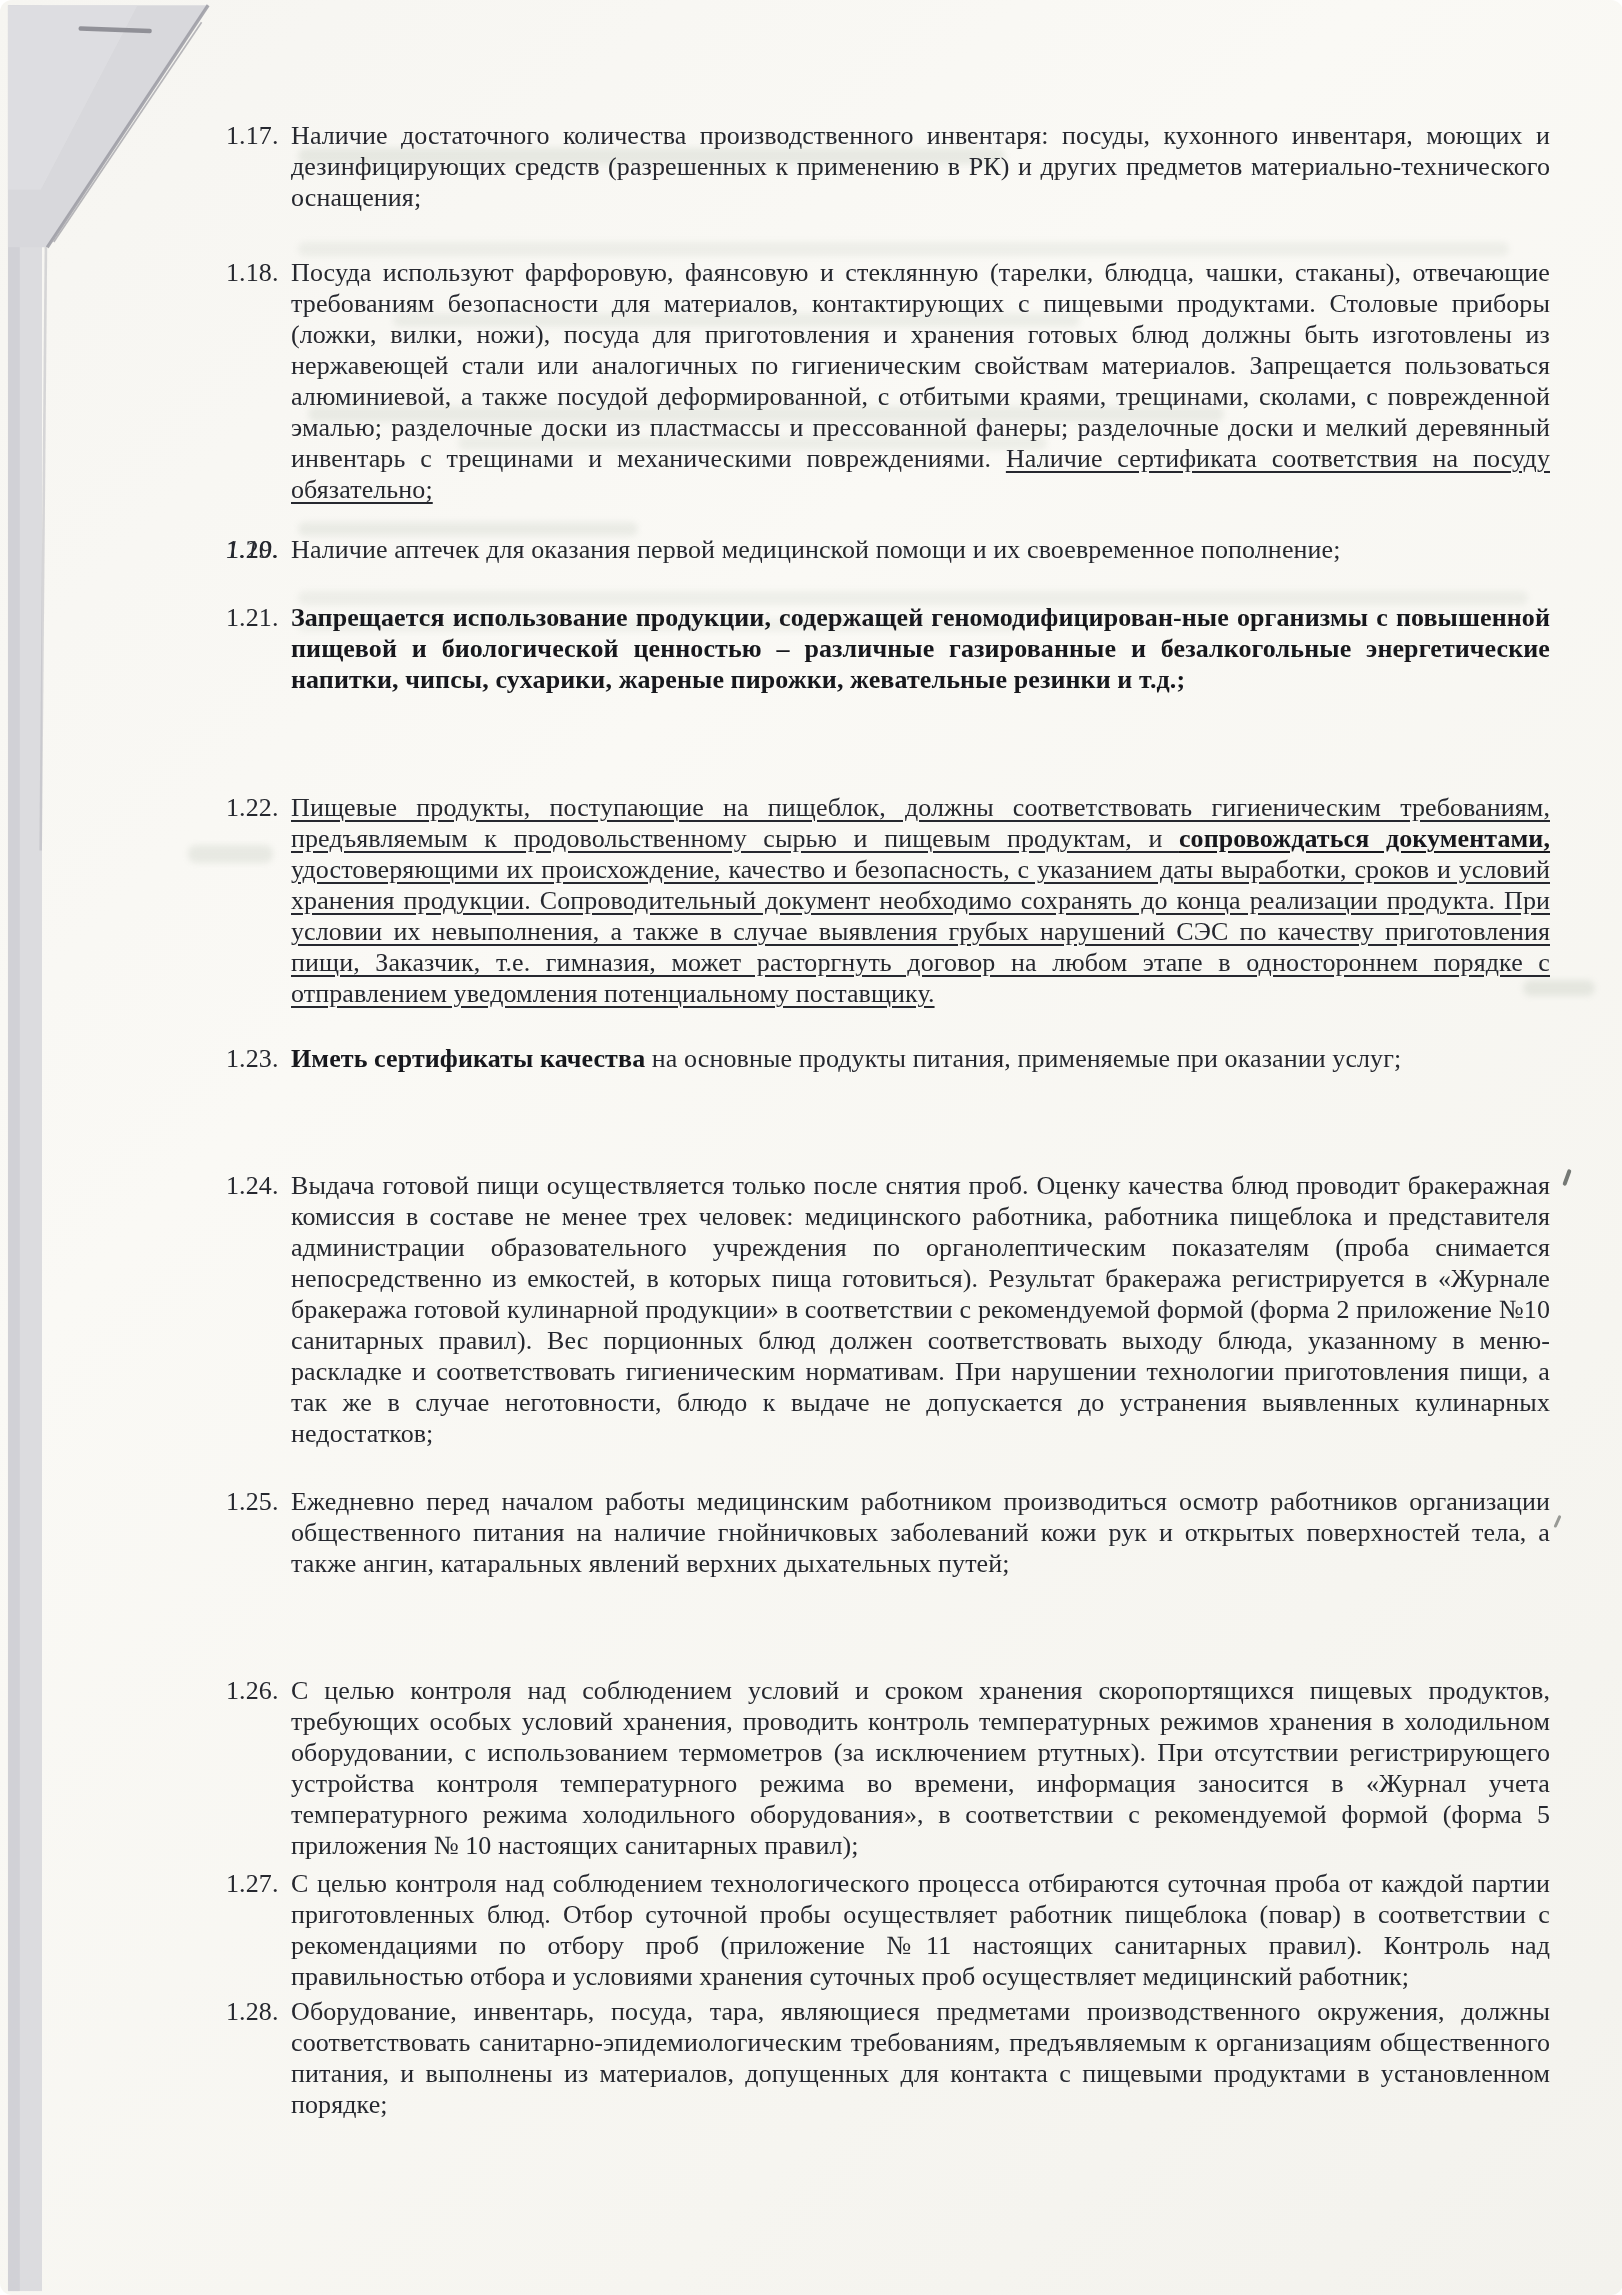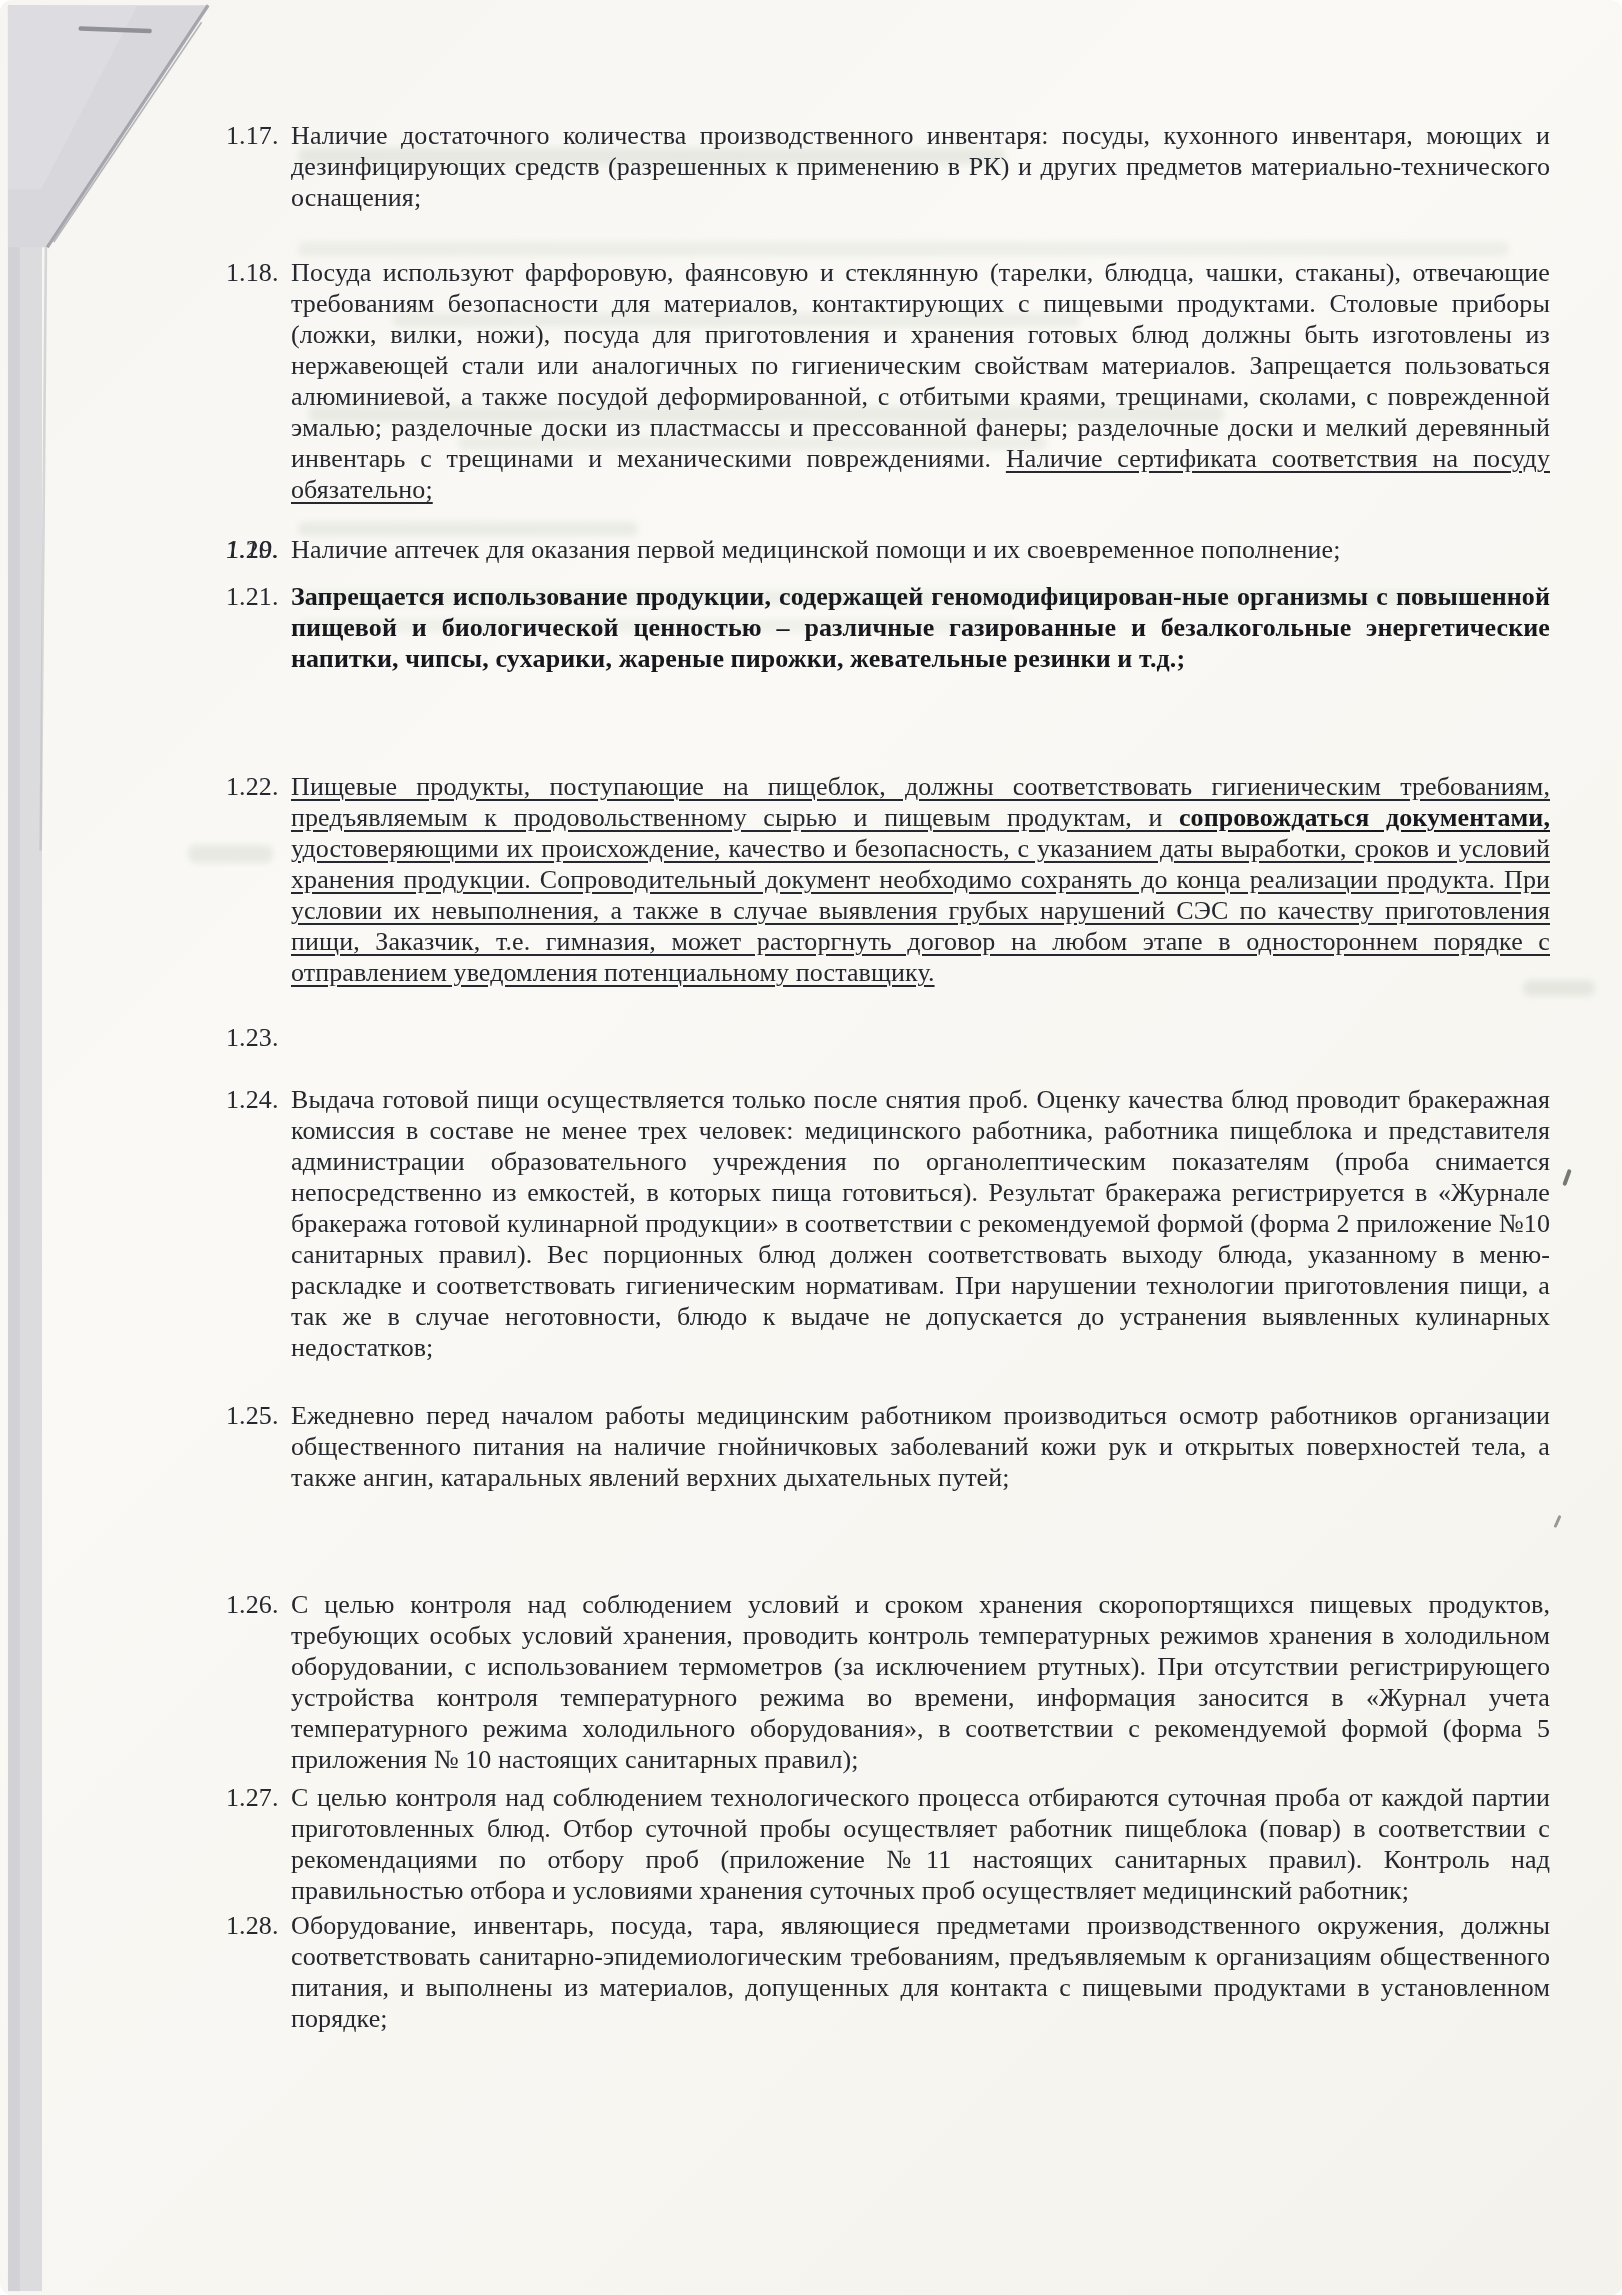--- a/index.html
+++ b/index.html
@@ -69,23 +69,23 @@
   <div class="bleed b7"></div>
   <div class="bleed b8"></div>
   <div class="bleed b9"></div>
   <div class="bleed b10"></div>
 
   <div class="content" id="clauses">
       <div class="clause" style="margin-top: 120px;"><span class="num">1.17.</span><span class="body"><span>Наличие достаточного количества производственного инвентаря: посуды, кухонного инвентаря, моющих и дезинфицирующих средств (разрешенных к применению в РК) и других предметов материально-технического оснащения;</span></span></div>
       <div class="clause" style="margin-top: 44px;"><span class="num">1.18.</span><span class="body"><span>Посуда используют фарфоровую, фаянсовую и стеклянную (тарелки, блюдца, чашки, стаканы), отвечающие требованиям безопасности для материалов, контактирующих с пищевыми продуктами. Столовые приборы (ложки, вилки, ножи), посуда для приготовления и хранения готовых блюд должны быть изготовлены из нержавеющей стали или аналогичных по гигиеническим свойствам материалов. Запрещается пользоваться алюминиевой, а также посудой деформированной, с отбитыми краями, трещинами, сколами, с поврежденной эмалью; разделочные доски из пластмассы и прессованной фанеры; разделочные доски и мелкий деревянный инвентарь с трещинами и механическими повреждениями. </span><span class="su">Наличие сертификата соответствия на посуду обязательно;</span></span></div>
       <div class="clause" style="margin-top: 29px; font-style: italic;"><span class="num">1.19.</span></div>
       <div class="clause" style=""><span class="num">1.20.</span><span class="body"><span>Наличие аптечек для оказания первой медицинской помощи и их своевременное пополнение;</span></span></div>
-      <div class="clause" style="margin-top: 16px;"><span class="num">1.21.</span><span class="body"><span class="sb">Запрещается использование продукции, содержащей геномодифицирован-ные организмы с повышенной пищевой и биологической ценностью – различные газированные и безалкогольные энергетические напитки, чипсы, сухарики, жареные пирожки, жевательные резинки и т.д.;</span></span></div>
+      <div class="clause" style="margin-top: 37px;"><span class="num">1.21.</span><span class="body"><span class="sb">Запрещается использование продукции, содержащей геномодифицирован-ные организмы с повышенной пищевой и биологической ценностью – различные газированные и безалкогольные энергетические напитки, чипсы, сухарики, жареные пирожки, жевательные резинки и т.д.;</span></span></div>
       <div class="clause" style="margin-top: 97px;"><span class="num">1.22.</span><span class="body"><span class="su">Пищевые продукты, поступающие на пищеблок, должны соответствовать гигиеническим требованиям, предъявляемым к продовольственному сырью и пищевым продуктам, и </span><span class="sb su">сопровождаться документами,</span><span class="su"> удостоверяющими их происхождение, качество и безопасность, с указанием даты выработки, сроков и условий хранения продукции. Сопроводительный документ необходимо сохранять до конца реализации продукта. При условии их невыполнения, а также в случае выявления грубых нарушений СЭС по качеству приготовления пищи, Заказчик, т.е. гимназия, может расторгнуть договор на любом этапе в одностороннем порядке с отправлением уведомления потенциальному поставщику.</span></span></div>
-      <div class="clause" style="margin-top: 34px;"><span class="num">1.23.</span></div>
+      <div class="clause" style="margin-top: 34px;"><span class="num">1.23.</span><span class="body"><span class="sb">Иметь сертификаты качества</span><span> на основные продукты питания, применяемые при оказании услуг;</span></span></div>
       <div class="clause" style="margin-top: 96px;"><span class="num">1.24.</span><span class="body"><span>Выдача готовой пищи осуществляется только после снятия проб. Оценку качества блюд проводит бракеражная комиссия в составе не менее трех человек: медицинского работника, работника пищеблока и представителя администрации образовательного учреждения по органолептическим показателям (проба снимается непосредственно из емкостей, в которых пища готовиться). Результат бракеража регистрируется в «Журнале бракеража готовой кулинарной продукции» в соответствии с рекомендуемой формой (форма 2 приложение №10 санитарных правил). Вес порционных блюд должен соответствовать выходу блюда, указанному в меню-раскладке и соответствовать гигиеническим нормативам. При нарушении технологии приготовления пищи, а так же в случае неготовности, блюдо к выдаче не допускается до устранения выявленных кулинарных недостатков;</span></span></div>
       <div class="clause" style="margin-top: 37px;"><span class="num">1.25.</span><span class="body"><span>Ежедневно перед началом работы медицинским работником производиться осмотр работников организации общественного питания на наличие гнойничковых заболеваний кожи рук и открытых поверхностей тела, а также ангин, катаральных явлений верхних дыхательных путей;</span></span></div>
       <div class="clause" style="margin-top: 96px;"><span class="num">1.26.</span><span class="body"><span>С целью контроля над соблюдением условий и сроком хранения скоропортящихся пищевых продуктов, требующих особых условий хранения, проводить контроль температурных режимов хранения в холодильном оборудовании, с использованием термометров (за исключением ртутных). При отсутствии регистрирующего устройства контроля температурного режима во времени, информация заносится в «Журнал учета температурного режима холодильного оборудования», в соответствии с рекомендуемой формой (форма 5 приложения № 10 настоящих санитарных правил);</span></span></div>
       <div class="clause" style="margin-top: 6.5px;"><span class="num">1.27.</span><span class="body"><span>С целью контроля над соблюдением технологического процесса отбираются суточная проба от каждой партии приготовленных блюд. Отбор суточной пробы осуществляет работник пищеблока (повар) в соответствии с рекомендациями по отбору проб (приложение №11 настоящих санитарных правил). Контроль над правильностью отбора и условиями хранения суточных проб осуществляет медицинский работник;</span></span></div>
       <div class="clause" style="margin-top: 4.6px;"><span class="num">1.28.</span><span class="body"><span>Оборудование, инвентарь, посуда, тара, являющиеся предметами производственного окружения, должны соответствовать санитарно-эпидемиологическим требованиям, предъявляемым к организациям общественного питания, и выполнены из материалов, допущенных для контакта с пищевыми продуктами в установленном порядке;</span></span></div>
     </div>
 
   <div class="pen m1"></div>
   <div class="pen m2"></div>
 

